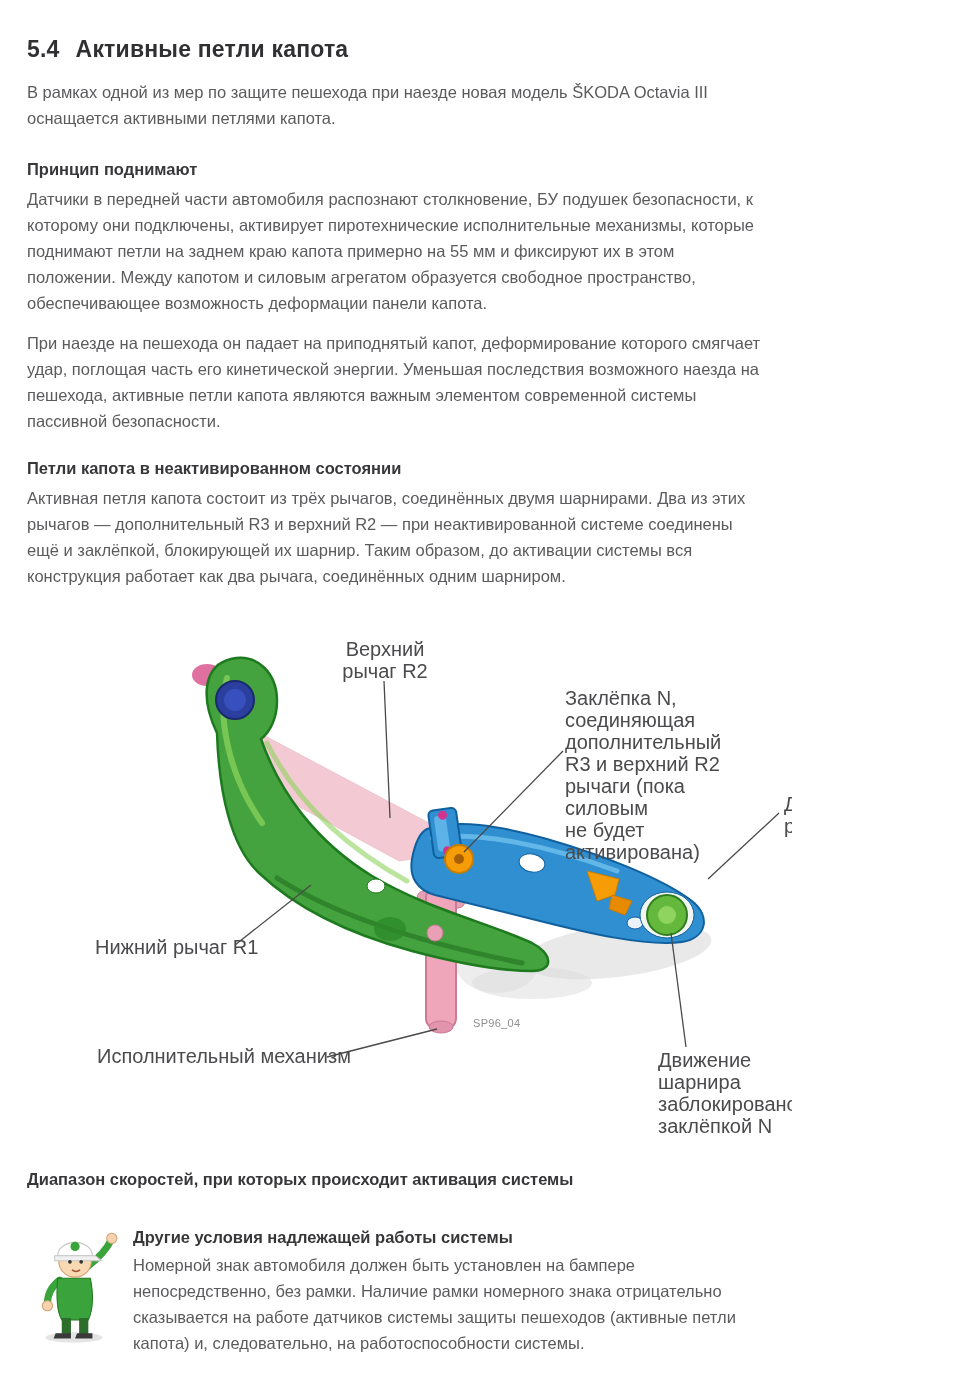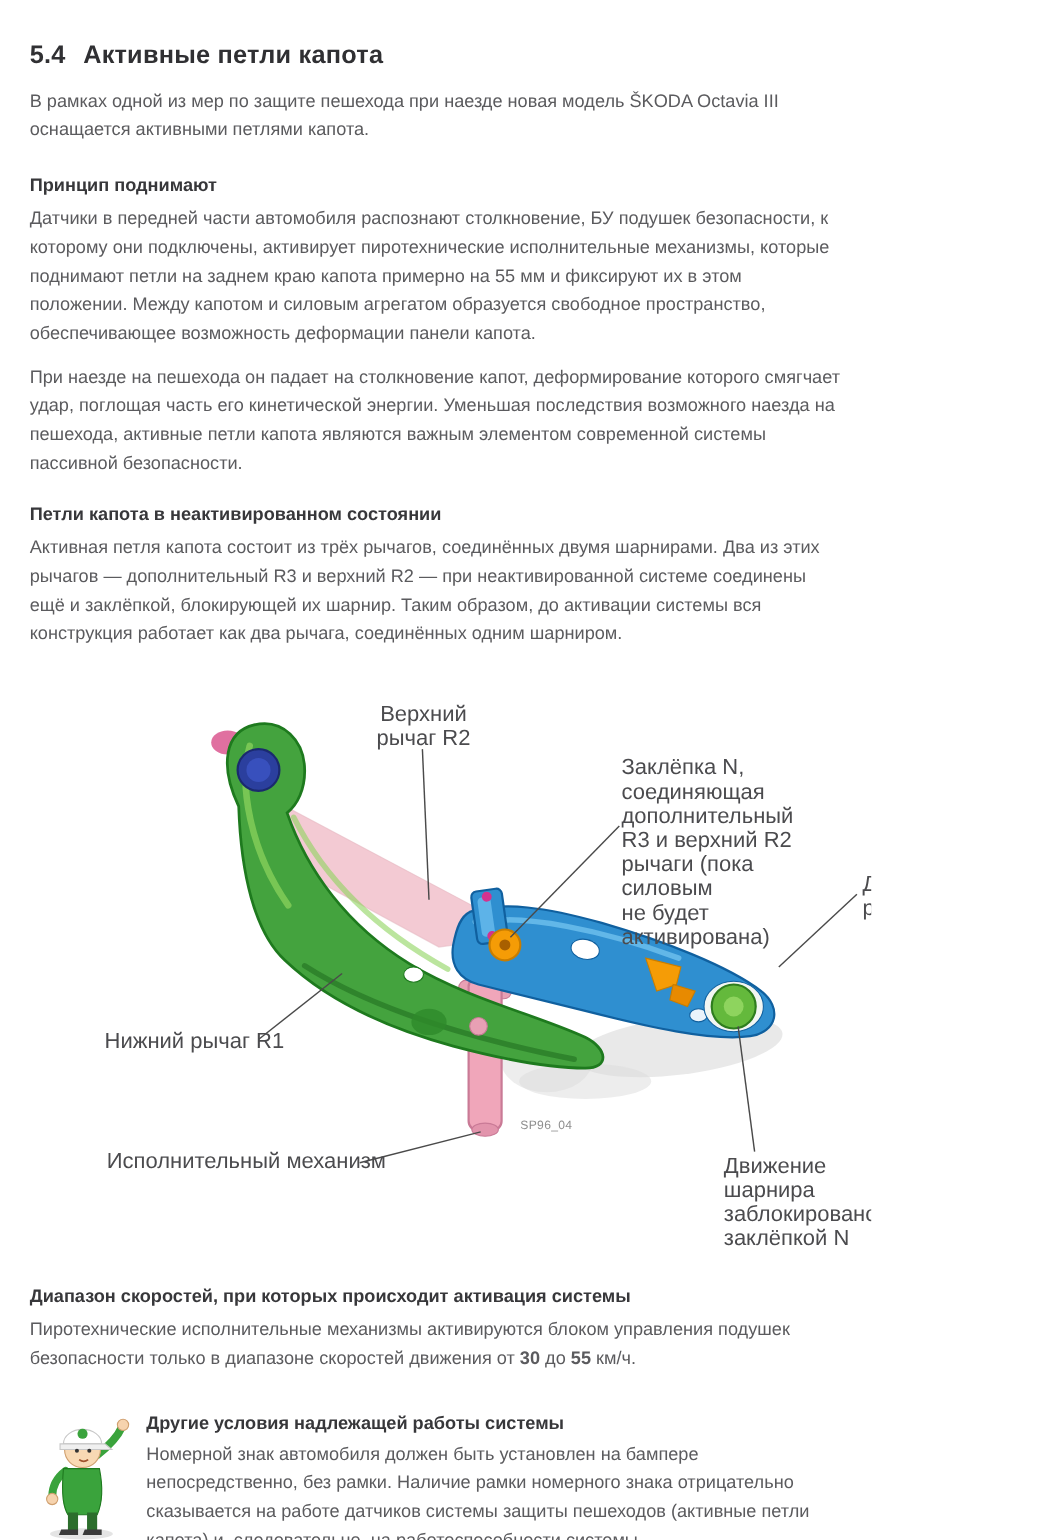--- a/index.html
+++ b/index.html
@@ -46,21 +46,21 @@
   <div class="content">
 
     <h1>
       <span class="num">5.4</span><span>Активные петли капота</span>
     </h1>
 
     <p class="body-text intro">В рамках одной из мер по защите пешехода при наезде новая модель ŠKODA Octavia III оснащается активными петлями капота.</p>
 
     <p class="subhead h-principle">Принцип поднимают</p>
     <p class="body-text mt5">Датчики в передней части автомобиля распознают столкновение, БУ подушек безопасности, к которому они подключены, активирует пиротехнические исполнительные механизмы, которые поднимают петли на заднем краю капота примерно на 55 мм и фиксируют их в этом положении. Между капотом и силовым агрегатом образуется свободное пространство, обеспечивающее возможность деформации панели капота.</p>
-    <p class="body-text mt14">При наезде на пешехода он падает на столкновение капот, деформирование которого смягчает удар, поглощая часть его кинетической энергии. Уменьшая последствия возможного наезда на пешехода, активные петли капота являются важным элементом современной системы пассивной безопасности.</p>
+    <p class="body-text mt14">При наезде на пешехода он падает на приподнятый капот, деформирование которого смягчает удар, поглощая часть его кинетической энергии. Уменьшая последствия возможного наезда на пешехода, активные петли капота являются важным элементом современной системы пассивной безопасности.</p>
 
     <p class="subhead h-inactive">Петли капота в неактивированном состоянии</p>
     <p class="body-text mt5">Активная петля капота состоит из трёх рычагов, соединённых двумя шарнирами. Два из этих рычагов — дополнительный R3 и верхний R2 — при неактивированной системе соединены ещё и заклёпкой, блокирующей их шарнир. Таким образом, до активации системы вся конструкция работает как два рычага, соединённых одним шарниром.</p>
 
     <div class="figure">
       <svg class="diagram" viewBox="0 0 906 470">
 
         <g>
           <ellipse cx="590" cy="318" rx="95" ry="26" fill="#cfcfcf" opacity="0.45" transform="rotate(-7 590 318)"></ellipse>
           <ellipse cx="470" cy="330" rx="42" ry="30" fill="#d2d2d2" opacity="0.4"></ellipse>
@@ -154,21 +154,20 @@
       <div class="fig-label" style="left:757px;top:160px;">Дополнительный
 рычаг R3</div>
       <div class="fig-label" style="left:68px;top:303px;">Нижний рычаг R1</div>
       <div class="fig-caption" style="left:446px;top:384px;">SP96_04</div>
       <div class="fig-label" style="left:70px;top:412px;">Исполнительный механизм</div>
       <div class="fig-label" style="left:631px;top:416px;">Движение шарнира
 заблокировано заклёпкой N</div>
     </div>
 
     <p class="subhead h-speed">Диапазон скоростей, при которых происходит активация системы</p>
-    <p class="body-text mt5"><span>Пиротехнические исполнительные механизмы активируются блоком управления подушек безопасности только в диапазоне скоростей движения от </span><span class="bold">30</span><span> до </span><span class="bold">55</span><span> км/ч.</span></p>
 
     <div class="note">
       <svg class="mascot" viewBox="0 0 90 120">
         <ellipse cx="46" cy="110" rx="28" ry="5" fill="#e4e4e4"></ellipse>
         <path d="M60 40 C70 32 78 24 82 15" stroke="var(--c-mascot_green)" stroke-width="7" fill="none" stroke-linecap="round"></path>
         <circle cx="83" cy="13" r="5" fill="#f6d3ae" stroke="#d0a070"></circle>
         <path d="M32 54 C24 60 20 68 20 77" stroke="var(--c-mascot_green)" stroke-width="7" fill="none" stroke-linecap="round"></path>
         <circle cx="20" cy="79" r="5" fill="#f6d3ae" stroke="#d0a070"></circle>
         <path d="M30 52 C28 76 30 86 34 93 L60 93 C64 84 66 72 62 52 Z" fill="var(--c-mascot_green)" stroke="#1f7a1f"></path>
         <rect x="34" y="91" width="9" height="16" fill="#2c6e2c"></rect>

